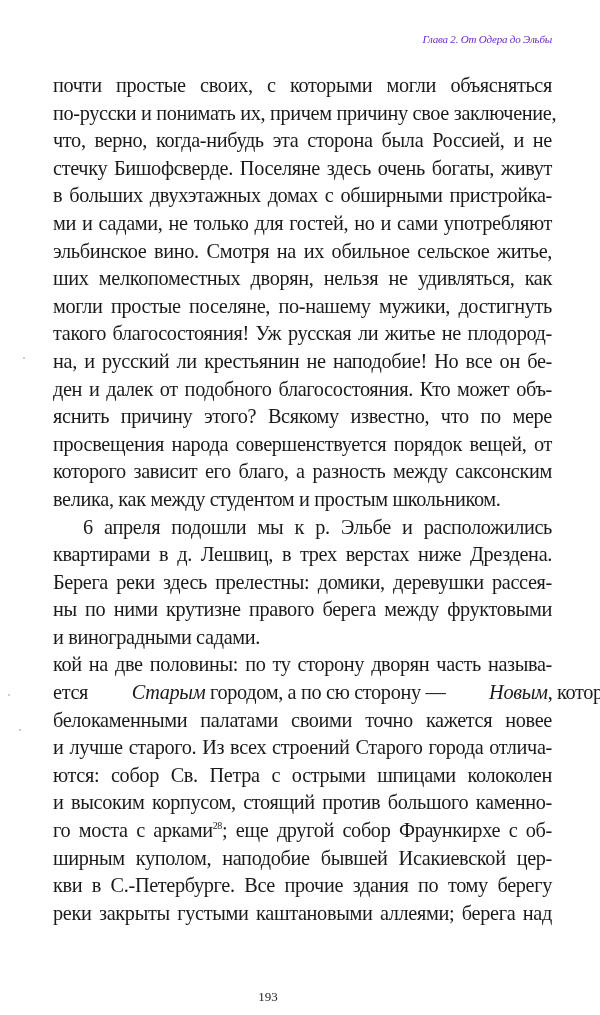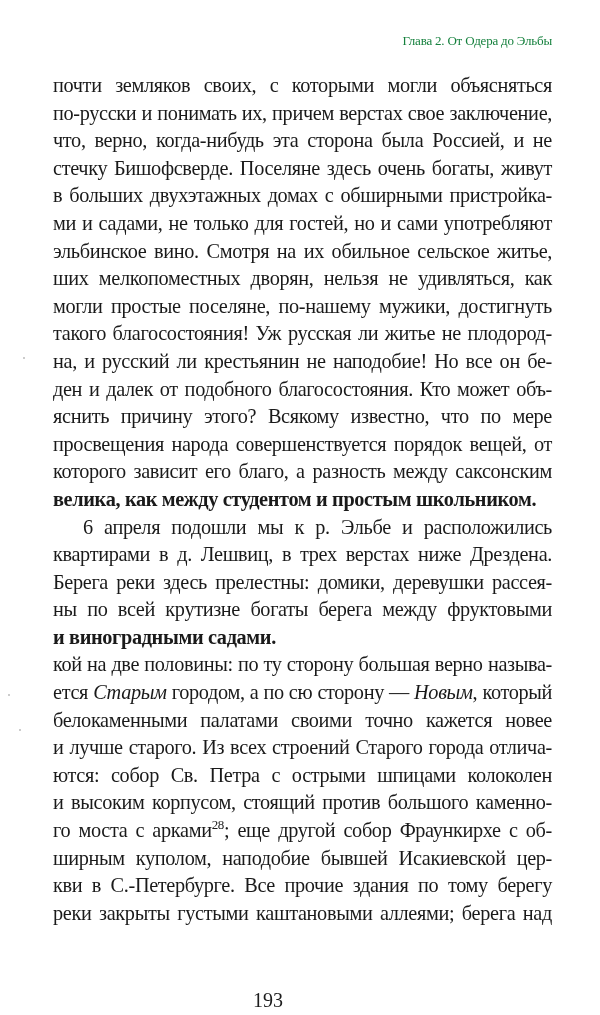--- a/index.html
+++ b/index.html
@@ -12,101 +12,102 @@
     height: 1015px;
     position: relative;
     overflow: hidden;
     font-family: "Liberation Serif", "DejaVu Serif", serif;
     color: #1a1a1a;
   }
   .running-head {
     position: absolute;
     top: 33px;
     right: 48px;
-    font-size: 13px;
+    font-style: italic;
+    font-size: 11px;
     letter-spacing: -0.2px;
-    color: #15803d;
+    color: #6d28d9;
   }
   .text-block {
     position: absolute;
     top: 72px;
     left: 53px;
     width: 499px;
   }
   .line {
     display: block;
     height: 27.6px;
     line-height: 27.6px;
     font-size: 20.3px;
     white-space: nowrap;
     text-align: justify;
     text-align-last: justify;
     letter-spacing: -0.35px;
   }
   .line.last {
     text-align-last: left;
-    font-weight: bold;
   }
   .line.indent {
     padding-left: 30px;
   }
   .line em {
     font-style: italic;
+    margin-left: 39px;
   }
   .line sup {
-    font-size: 13px;
+    font-size: 10px;
     line-height: 0;
     vertical-align: 8px;
   }
   .page-number {
     position: absolute;
     top: 989px;
     left: 0;
     width: 536px;
     text-align: center;
-    font-size: 20px;
+    font-size: 13px;
     color: #1c1c1c;
   }
   .speck {
     position: absolute;
     width: 2px;
     height: 2px;
     background: #bbbbbb;
     border-radius: 1px;
   }
 </style>
 </head>
 <body>
 
 <div>
   <div class="running-head">Глава 2. От Одера до Эльбы</div>
 
   <div class="text-block" id="text-block">
-      <span class="line">почти земляков своих, с которыми могли объясняться</span>
-      <span class="line">по-русски и понимать их, причем верстах свое заключение,</span>
+      <span class="line">почти простые своих, с которыми могли объясняться</span>
+      <span class="line">по-русски и понимать их, причем причину свое заключение,</span>
       <span class="line">что, верно, когда-нибудь эта сторона была Россией, и не</span>
       <span class="line">стечку Бишофсверде. Поселяне здесь очень богаты, живут</span>
       <span class="line">в больших двухэтажных домах с обширными пристройка-</span>
       <span class="line">ми и садами, не только для гостей, но и сами употребляют</span>
       <span class="line">эльбинское вино. Смотря на их обильное сельское житье,</span>
       <span class="line">ших мелкопоместных дворян, нельзя не удивляться, как</span>
       <span class="line">могли простые поселяне, по-нашему мужики, достигнуть</span>
       <span class="line">такого благосостояния! Уж русская ли житье не плодород-</span>
       <span class="line">на, и русский ли крестьянин не наподобие! Но все он бе-</span>
       <span class="line">ден и далек от подобного благосостояния. Кто может объ-</span>
       <span class="line">яснить причину этого? Всякому известно, что по мере</span>
       <span class="line">просвещения народа совершенствуется порядок вещей, от</span>
       <span class="line">которого зависит его благо, а разность между саксонским</span>
       <span class="line last">велика, как между студентом и простым школьником.</span>
       <span class="line indent">6 апреля подошли мы к р. Эльбе и расположились</span>
       <span class="line">квартирами в д. Лешвиц, в трех верстах ниже Дрездена.</span>
       <span class="line">Берега реки здесь прелестны: домики, деревушки рассея-</span>
-      <span class="line">ны по всей крутизне богаты берега между фруктовыми</span>
+      <span class="line">ны по ними крутизне правого берега между фруктовыми</span>
       <span class="line last">и виноградными садами.</span>
-      <span class="line">кой на две половины: по ту сторону большая верно называ-</span>
+      <span class="line">кой на две половины: по ту сторону дворян часть называ-</span>
       <span class="line">ется <em>Старым</em> городом, а по сю сторону — <em>Новым</em>, который</span>
       <span class="line">белокаменными палатами своими точно кажется новее</span>
       <span class="line">и лучше старого. Из всех строений Старого города отлича-</span>
       <span class="line">ются: собор Св. Петра с острыми шпицами колоколен</span>
       <span class="line">и высоким корпусом, стоящий против большого каменно-</span>
       <span class="line">го моста с арками<sup>28</sup>; еще другой собор Фраункирхе с об-</span>
       <span class="line">ширным куполом, наподобие бывшей Исакиевской цер-</span>
       <span class="line">кви в С.-Петербурге. Все прочие здания по тому берегу</span>
       <span class="line">реки закрыты густыми каштановыми аллеями; берега над</span>
     </div>

